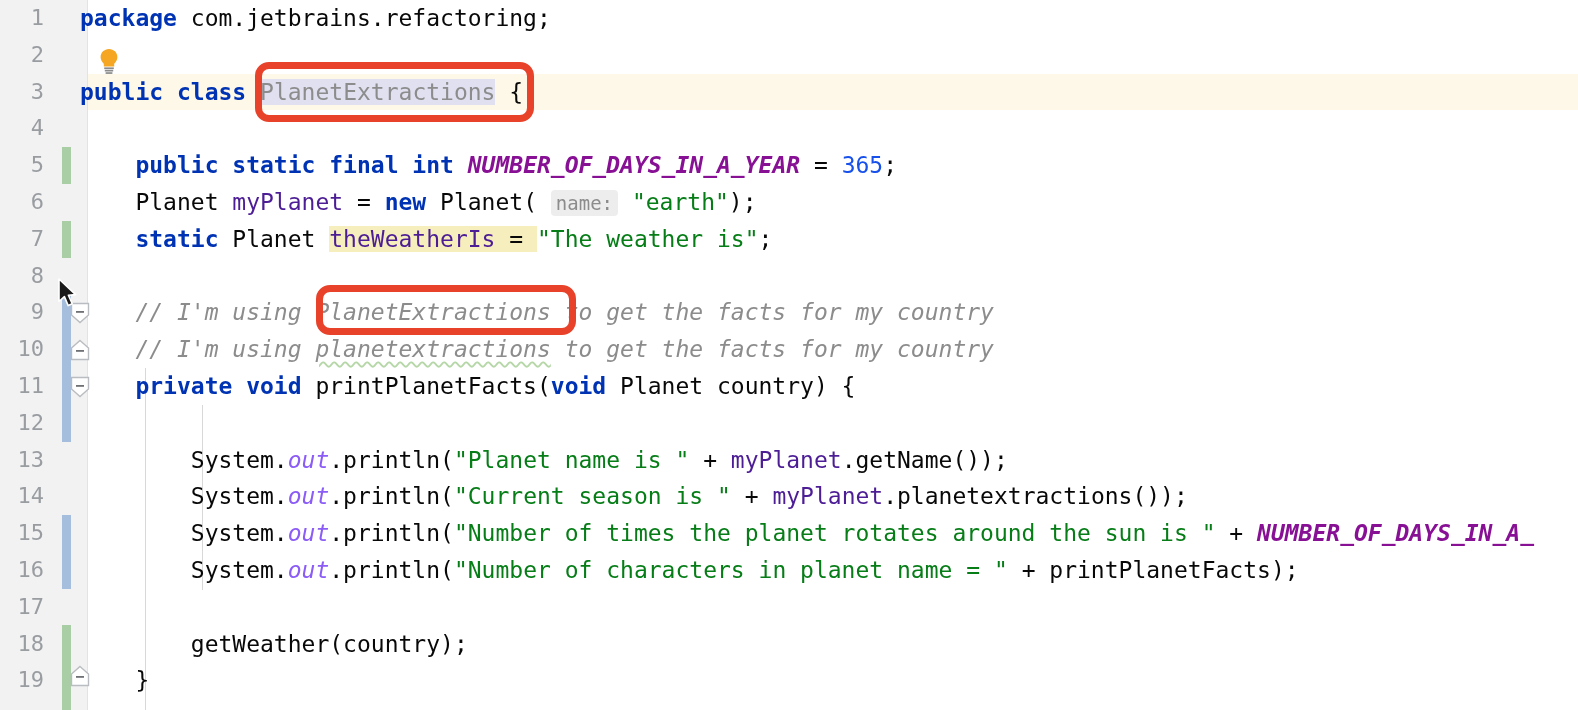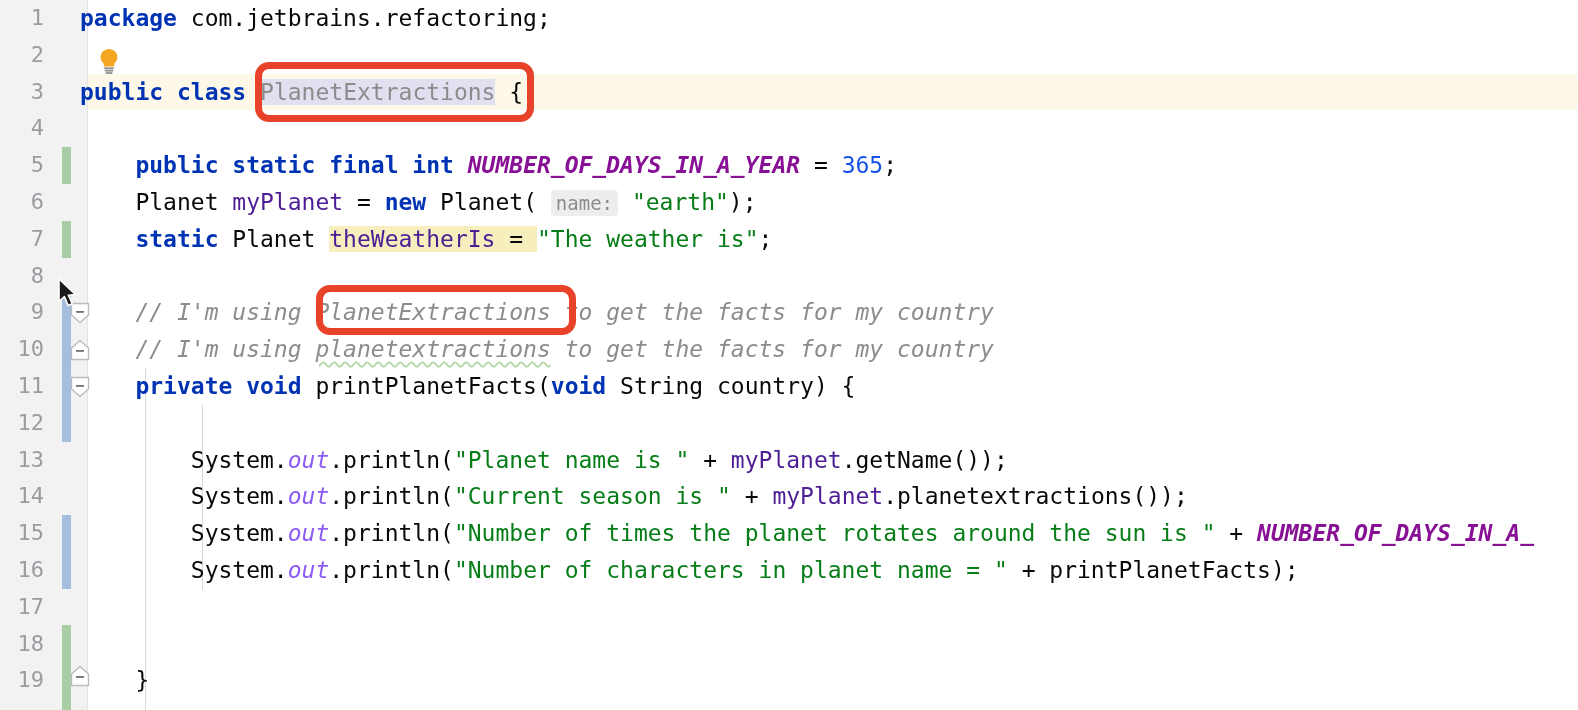--- a/index.html
+++ b/index.html
@@ -258,33 +258,34 @@
   <div class="code" style="top:184.0px;"><span class="plain pad">    </span><span class="plain">Planet </span><span class="field">myPlanet</span><span class="plain"> = </span><span class="kw">new</span><span class="plain"> Planet(</span><span class="plain"> </span><span class="hint">name:</span><span class="plain"> </span><span class="str">"earth"</span><span class="plain">);</span></div>
 
   <div class="code" style="top:220.8px;"><span class="plain pad">    </span><span class="kw">static</span><span class="plain"> Planet </span><span class="field wr-hl">theWeatherIs</span><span class="plain wr-hl"> = </span><span class="str">"The weather is"</span><span class="plain">;</span></div>
 
   <div class="code" style="top:257.6px;"></div>
 
   <div class="code" style="top:294.4px;"><span class="plain pad">    </span><span class="cmt">// I'm using </span><span class="renamed-cmt">PlanetExtractions</span><span class="cmt"> to get the facts for my country</span></div>
 
   <div class="code" style="top:331.2px;"><span class="plain pad">    </span><span class="cmt">// I'm using </span><span class="cmt typo">planetextractions</span><span class="cmt"> to get the facts for my country</span></div>
 
-  <div class="code" style="top:368.0px;"><span class="plain pad">    </span><span class="kw">private void</span><span class="plain"> printPlanetFacts(</span><span class="kw">void</span><span class="plain"> String country) {</span></div>
+  <div class="code" style="top:368.0px;"><span class="plain pad">    </span><span class="kw">private void</span><span class="plain"> printPlanetFacts(</span><span class="kw">void</span><span class="plain"> Planet country) {</span></div>
 
 
   <div class="code" style="top:441.6px;"><span class="plain pad">        </span><span class="plain">System.</span><span class="statfld">out</span><span class="plain">.println(</span><span class="str">"Planet name is "</span><span class="plain"> + </span><span class="field">myPlanet</span><span class="plain">.getName());</span></div>
 
   <div class="code" style="top:478.4px;"><span class="plain pad">        </span><span class="plain">System.</span><span class="statfld">out</span><span class="plain">.println(</span><span class="str">"Current season is "</span><span class="plain"> + </span><span class="field">myPlanet</span><span class="plain">.planetextractions());</span></div>
 
   <div class="code" style="top:515.2px;"><span class="plain pad">        </span><span class="plain">System.</span><span class="statfld">out</span><span class="plain">.println(</span><span class="str">"Number of times the planet rotates around the sun is "</span><span class="plain"> + </span><span class="consts">NUMBER_OF_DAYS_IN_A_</span></div>
 
   <div class="code" style="top:552.0px;"><span class="plain pad">        </span><span class="plain">System.</span><span class="statfld">out</span><span class="plain">.println(</span><span class="str">"Number of characters in planet name = "</span><span class="plain"> + </span><span class="plain">printPlanetFacts);</span></div>
 
   <div class="code" style="top:588.8px;"></div>
 
+  <div class="code" style="top:625.6px;"><span class="plain pad">        </span><span class="plain">getWeather(country);</span></div>
 
   <div class="code" style="top:662.4px;"><span class="plain pad">    </span><span class="plain">}</span></div>
 
   <div class="annot" style="left:255px; top:62px;  width:279px; height:60px;"></div>
   <div class="annot" style="left:316px; top:285px; width:260px; height:50px;"></div>
 
   <div class="mcursor" style="left:57px; top:278px;">
     <svg width="22" height="32" viewBox="0 0 22 32">
       <path d="M2 1 L2 23.5 L7.4 18.6 L11.2 27.6 L15.2 25.8 L11.4 17.2 L18.6 16.6 Z" fill="#1a1a1a" stroke="#ffffff" stroke-width="1.6" stroke-linejoin="round"></path>
     </svg>

